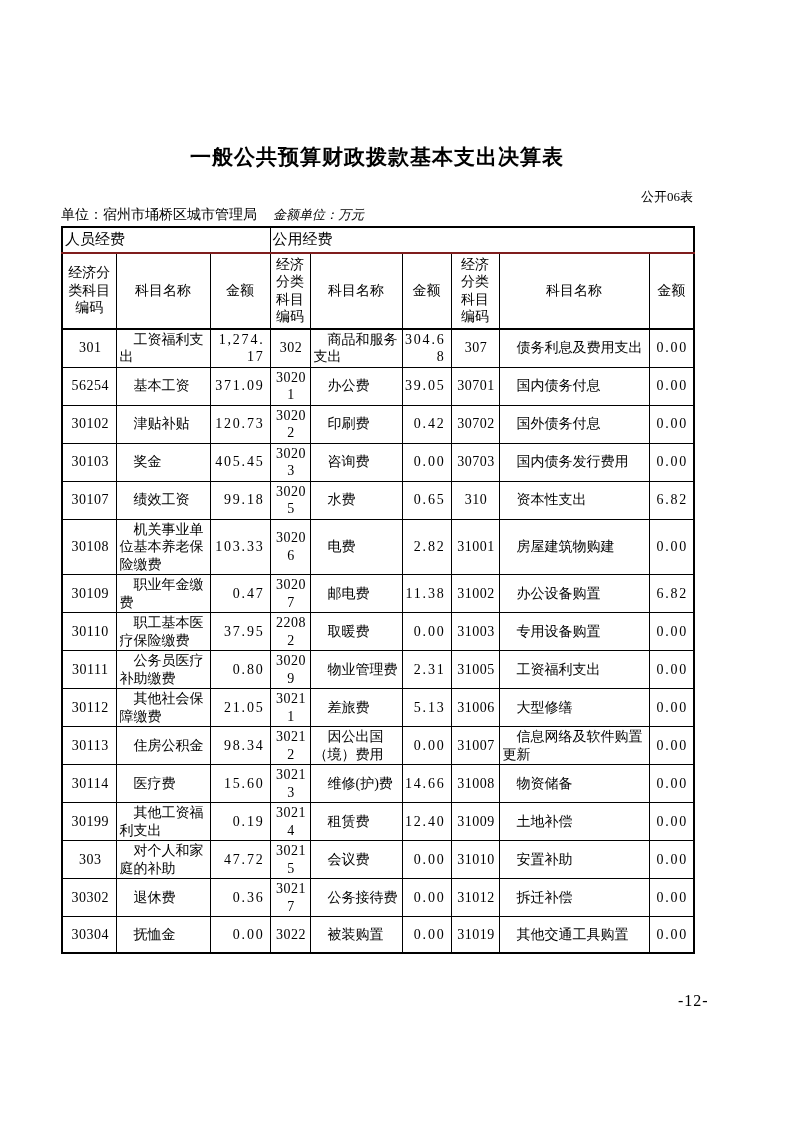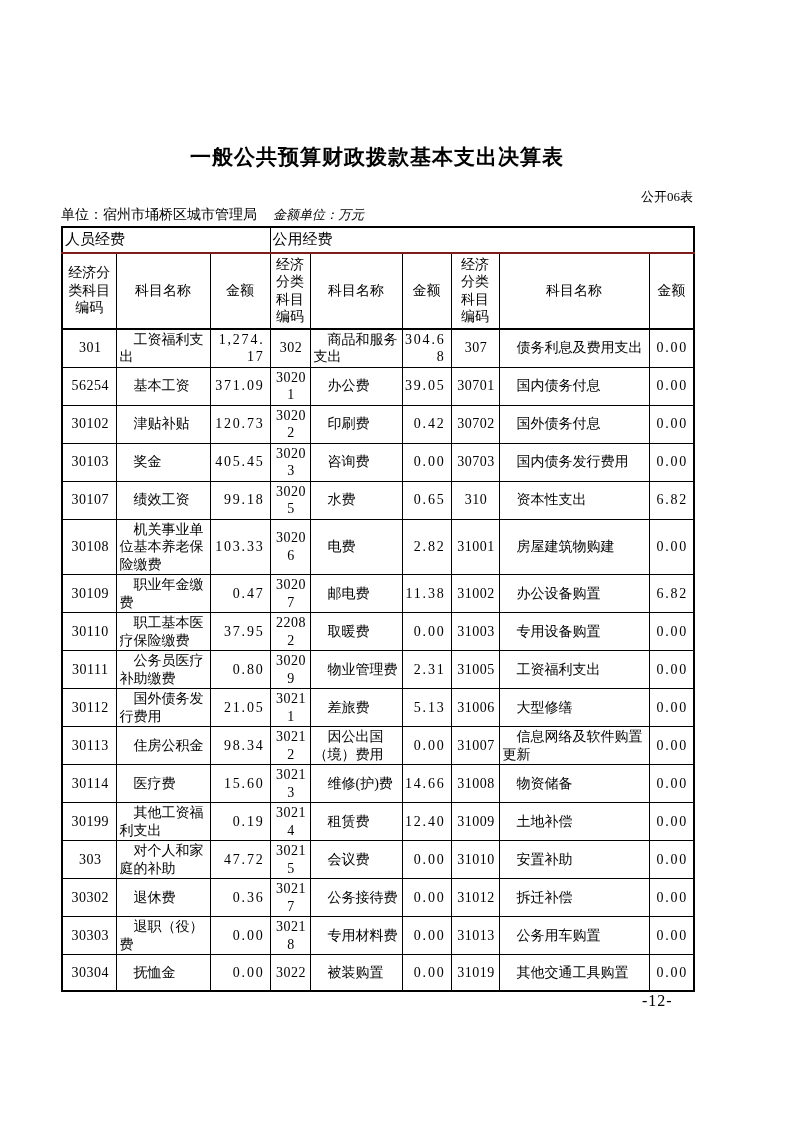--- a/index.html
+++ b/index.html
@@ -30,21 +30,21 @@
   }
   tr.group-row th { height:22px; font-size:15px; text-align:left; border-bottom:2px solid #7f1d1d; padding:1px 2px; }
   tr.cols-row th { height:64px; text-align:center; vertical-align:middle; padding:2px 4px; border-bottom:2px solid #000; }
   tr.cols-row th.hc4, tr.cols-row th.hc7 { padding:2px 5px; }
   tbody td { height:33px; vertical-align:middle; }
   td.code { text-align:center; padding:1px 2px 1px 4px; word-break:break-all; letter-spacing:0.5px; }
   td.name { text-align:left; text-indent:1em; padding:1px 3px; }
   td.amt  { text-align:right; padding:1px 5px 1px 2px; word-break:break-all; letter-spacing:1.8px; }
 
   .page-number {
-    position:absolute; left:642px; top:992px;
+    position:absolute; left:678px; top:992px;
     font-size:16px; letter-spacing:1px;
   }
 </style>
 </head>
 <body>
 
 <div class="sheet">
   <div class="content">
     <h1 class="doc-title">一般公共预算财政拨款基本支出决算表</h1>
     <div class="form-label">公开06表</div>
@@ -177,21 +177,21 @@
             <td class="amt">0.80</td>
             <td class="code">30209</td>
             <td class="name">物业管理费</td>
             <td class="amt">2.31</td>
             <td class="code">31005</td>
             <td class="name">工资福利支出</td>
             <td class="amt">0.00</td>
           </tr>
           <tr>
             <td class="code">30112</td>
-            <td class="name">国外债务发行费用</td>
+            <td class="name">其他社会保障缴费</td>
             <td class="amt">21.05</td>
             <td class="code">30211</td>
             <td class="name">差旅费</td>
             <td class="amt">5.13</td>
             <td class="code">31006</td>
             <td class="name">大型修缮</td>
             <td class="amt">0.00</td>
           </tr>
           <tr>
             <td class="code">30113</td>
@@ -242,31 +242,20 @@
             <td class="name">退休费</td>
             <td class="amt">0.36</td>
             <td class="code">30217</td>
             <td class="name">公务接待费</td>
             <td class="amt">0.00</td>
             <td class="code">31012</td>
             <td class="name">拆迁补偿</td>
             <td class="amt">0.00</td>
           </tr>
           <tr>
-            <td class="code">30303</td>
-            <td class="name">退职（役）费</td>
-            <td class="amt">0.00</td>
-            <td class="code">30218</td>
-            <td class="name">专用材料费</td>
-            <td class="amt">0.00</td>
-            <td class="code">31013</td>
-            <td class="name">公务用车购置</td>
-            <td class="amt">0.00</td>
-          </tr>
-          <tr>
             <td class="code">30304</td>
             <td class="name">抚恤金</td>
             <td class="amt">0.00</td>
             <td class="code">3022</td>
             <td class="name">被装购置</td>
             <td class="amt">0.00</td>
             <td class="code">31019</td>
             <td class="name">其他交通工具购置</td>
             <td class="amt">0.00</td>
           </tr>

